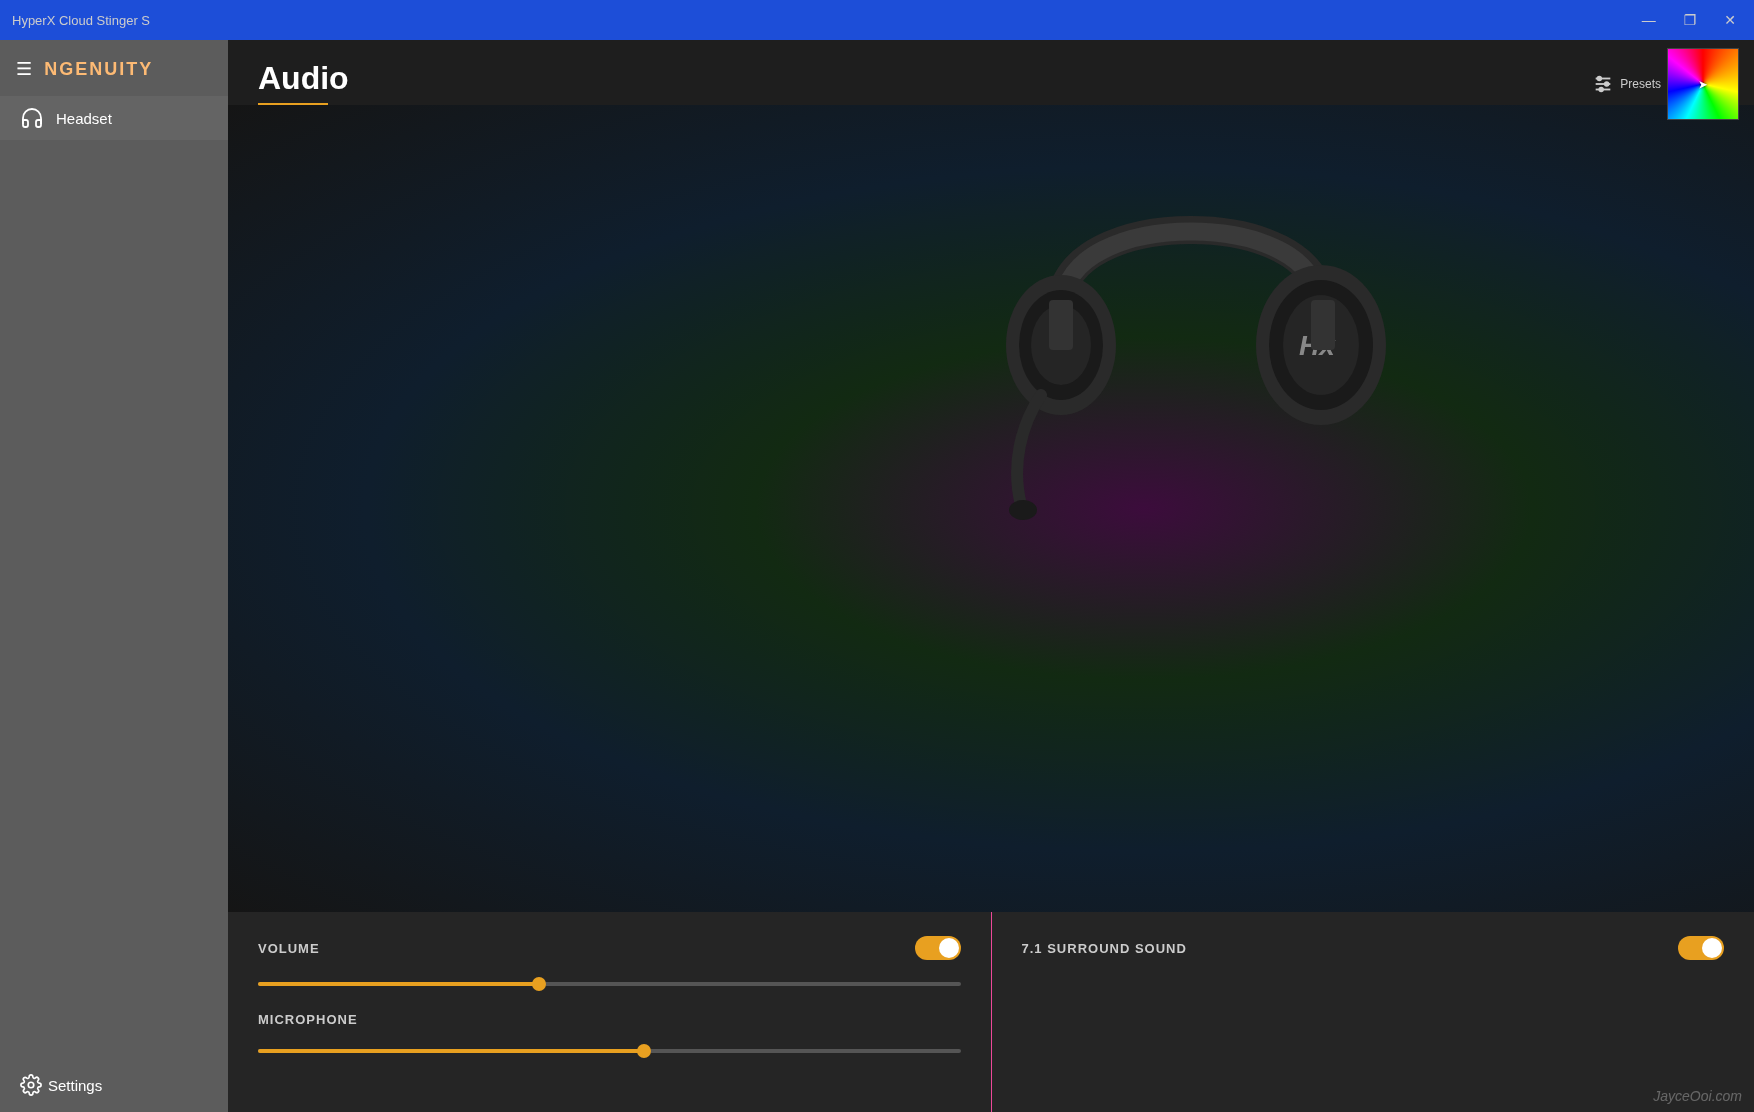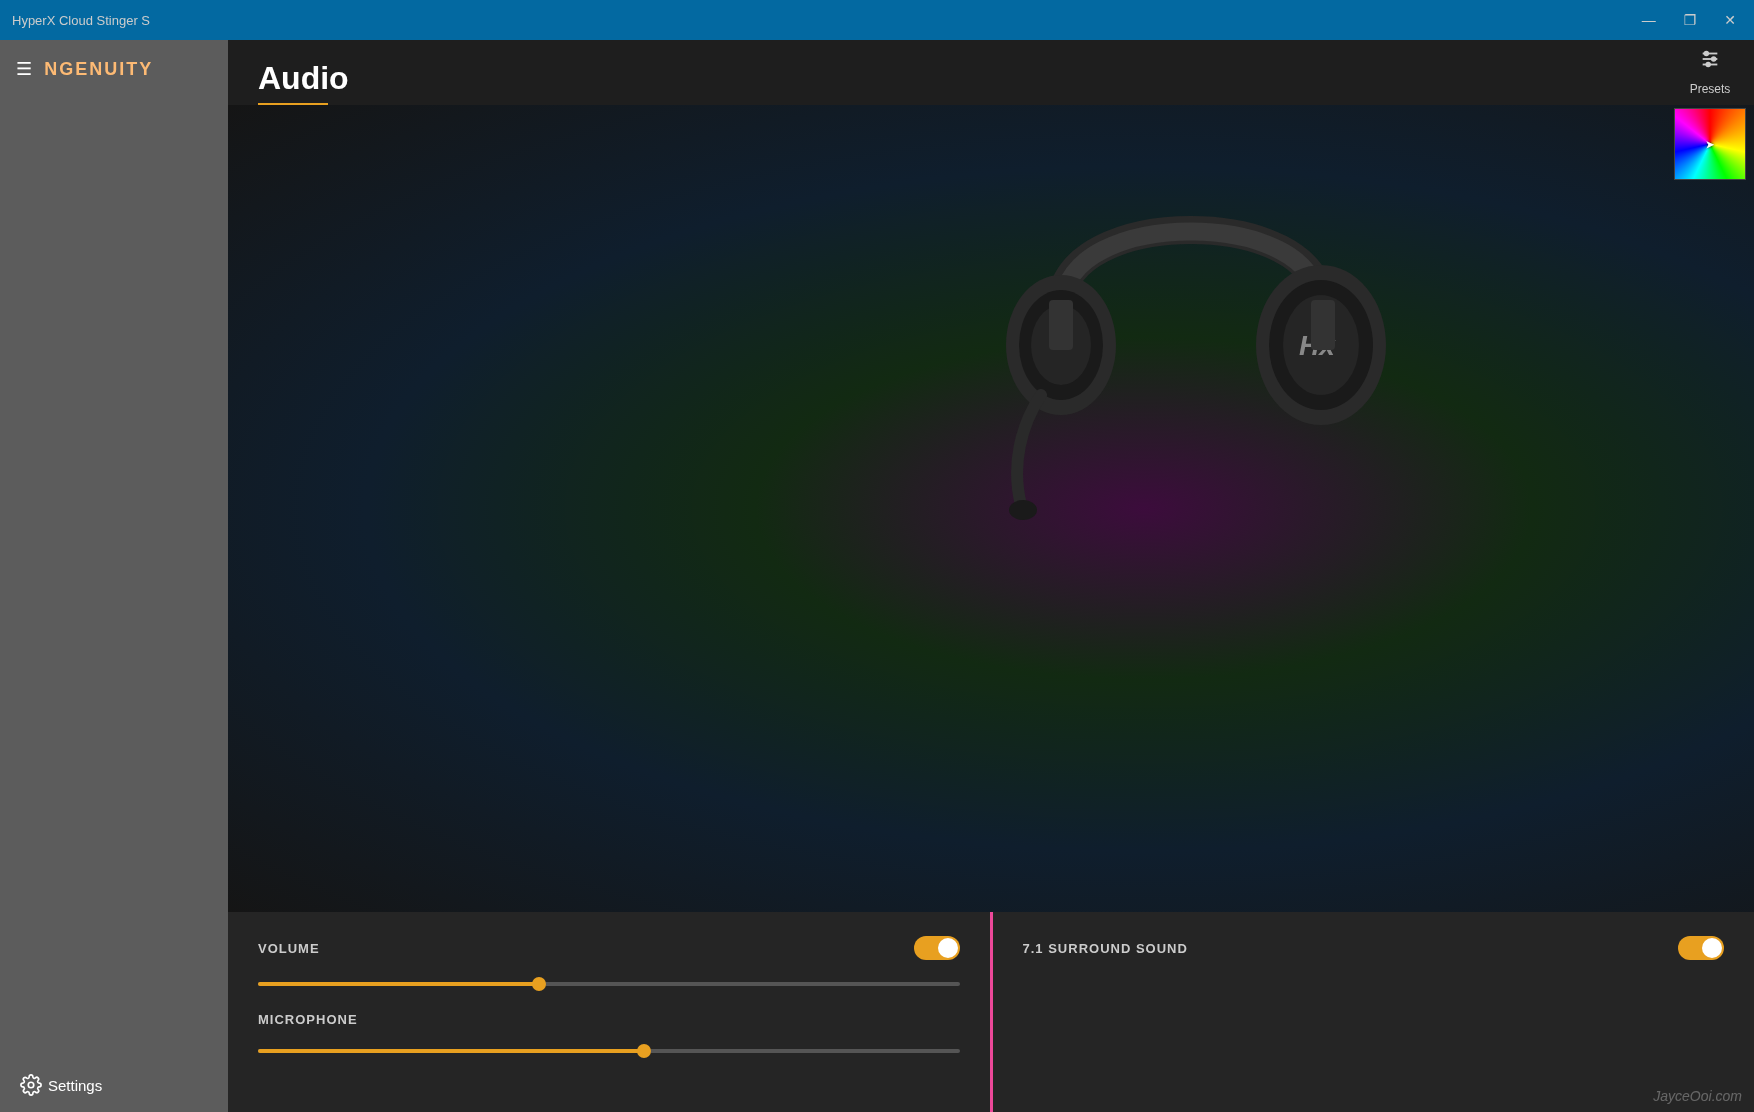--- a/index.html
+++ b/index.html
@@ -8,21 +8,21 @@
       height: 1112px;
       background: #1a1a1a;
       font-family: 'Segoe UI', Arial, sans-serif;
       overflow: hidden;
       display: flex;
       flex-direction: column;
     }
 
     
     .titlebar {
-      background: #0369a1;
+      background: #1d4ed8;
       height: 40px;
       display: flex;
       align-items: center;
       justify-content: space-between;
       padding: 0 12px;
       flex-shrink: 0;
     }
     .titlebar-title {
       color: #ccc;
       font-size: 13px;
@@ -175,21 +175,21 @@
     
     .controls-area {
       background: #252525;
       display: flex;
       flex-shrink: 0;
       height: 200px;
     }
     .control-panel {
       flex: 1;
       padding: 24px 30px;
-      border-right: 3px solid #ec4899;
+      border-right: 1px solid #ec4899;
     }
     .control-panel:last-child { border-right: none; }
     .control-row {
       display: flex;
       align-items: center;
       justify-content: space-between;
       margin-bottom: 16px;
     }
     .control-label {
       color: #ccc;
@@ -255,33 +255,41 @@
   </div>
 </div>
 
 <div class="app-body">
 
   <div class="sidebar">
     <div class="sidebar-header">
       <span class="hamburger-icon">☰</span>
       <span class="logo-text">NGENUITY</span>
     </div>
+    <div class="sidebar-item active">
+      <svg class="headset-icon" viewBox="0 0 24 24" fill="none" stroke="#fff" stroke-width="1.8">
+        <path d="M3 18v-6a9 9 0 0 1 18 0v6"></path>
+        <path d="M21 19a2 2 0 0 1-2 2h-1a2 2 0 0 1-2-2v-3a2 2 0 0 1 2-2h3z"></path>
+        <path d="M3 19a2 2 0 0 0 2 2h1a2 2 0 0 0 2-2v-3a2 2 0 0 0-2-2H3z"></path>
+      </svg>
+      <span>Headset</span>
+    </div>
     <div class="sidebar-spacer"></div>
     <div class="sidebar-settings">
       <svg class="settings-icon" viewBox="0 0 24 24" fill="none" stroke="#fff" stroke-width="1.8">
         <circle cx="12" cy="12" r="3"></circle>
         <path d="M19.4 15a1.65 1.65 0 0 0 .33 1.82l.06.06a2 2 0 0 1-2.83 2.83l-.06-.06a1.65 1.65 0 0 0-1.82-.33 1.65 1.65 0 0 0-1 1.51V21a2 2 0 0 1-4 0v-.09A1.65 1.65 0 0 0 9 19.4a1.65 1.65 0 0 0-1.82.33l-.06.06a2 2 0 0 1-2.83-2.83l.06-.06A1.65 1.65 0 0 0 4.68 15a1.65 1.65 0 0 0-1.51-1H3a2 2 0 0 1 0-4h.09A1.65 1.65 0 0 0 4.6 9a1.65 1.65 0 0 0-.33-1.82l-.06-.06a2 2 0 0 1 2.83-2.83l.06.06A1.65 1.65 0 0 0 9 4.68a1.65 1.65 0 0 0 1-1.51V3a2 2 0 0 1 4 0v.09a1.65 1.65 0 0 0 1 1.51 1.65 1.65 0 0 0 1.82-.33l.06-.06a2 2 0 0 1 2.83 2.83l-.06.06A1.65 1.65 0 0 0 19.4 9a1.65 1.65 0 0 0 1.51 1H21a2 2 0 0 1 0 4h-.09a1.65 1.65 0 0 0-1.51 1z"></path>
       </svg>
       <span>Settings</span>
     </div>
   </div>
 
   <div class="content">
 
-    <div class="presets-area" style="top:0;right:0;position:absolute;display:flex;flex-direction:column;align-items:center;gap:12px;padding:8px 8px 0;z-index:10;">
+    <div class="presets-area" style="top:0;right:7px;position:absolute;display:flex;flex-direction:row;align-items:center;gap:6px;padding:8px 8px 0;z-index:10;">
       <svg width="22" height="22" viewBox="0 0 24 24" fill="none" stroke="#ccc" stroke-width="2">
         <line x1="4" y1="6" x2="20" y2="6"></line>
         <line x1="4" y1="12" x2="20" y2="12"></line>
         <line x1="4" y1="18" x2="20" y2="18"></line>
         <circle cx="8" cy="6" r="2" fill="#ccc"></circle>
         <circle cx="16" cy="12" r="2" fill="#ccc"></circle>
         <circle cx="10" cy="18" r="2" fill="#ccc"></circle>
       </svg>
       <span style="color:#ccc;font-size:12px;">Presets</span>
       <div style="width:72px;height:72px;overflow:hidden;border:1px solid #444;">

